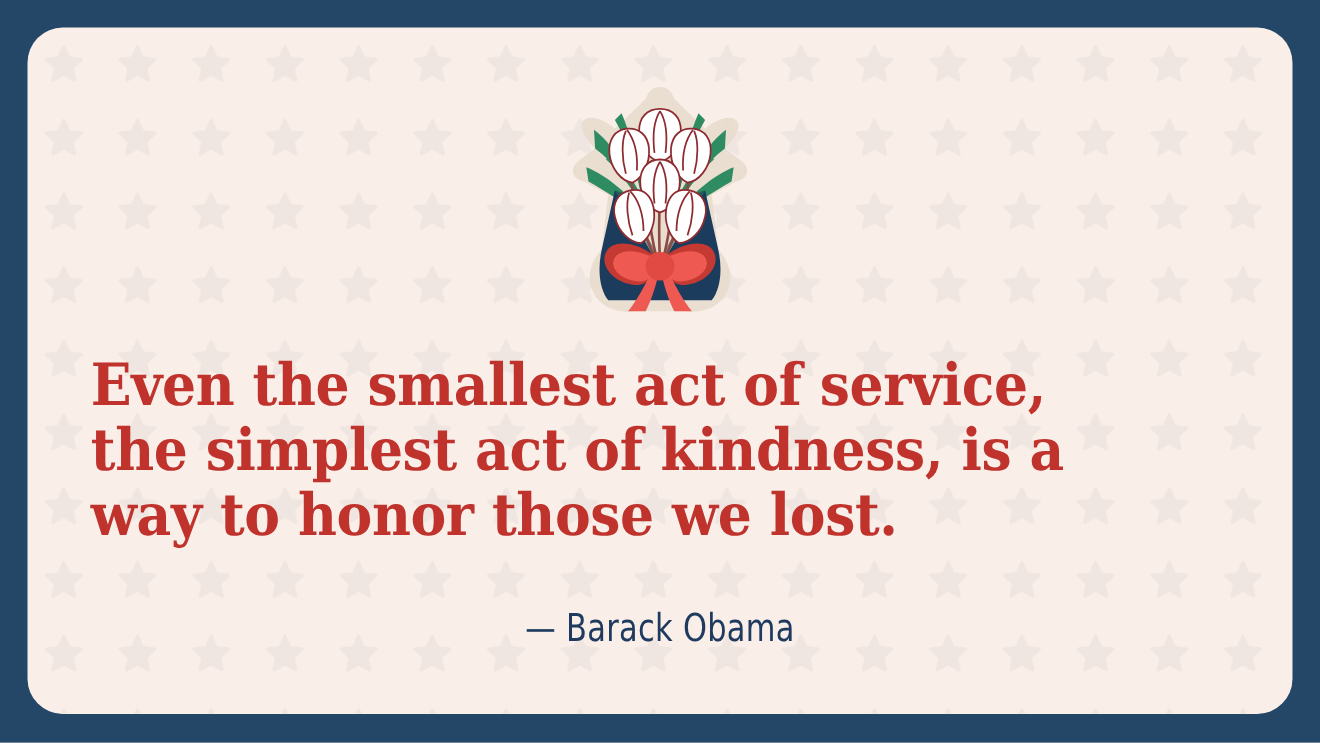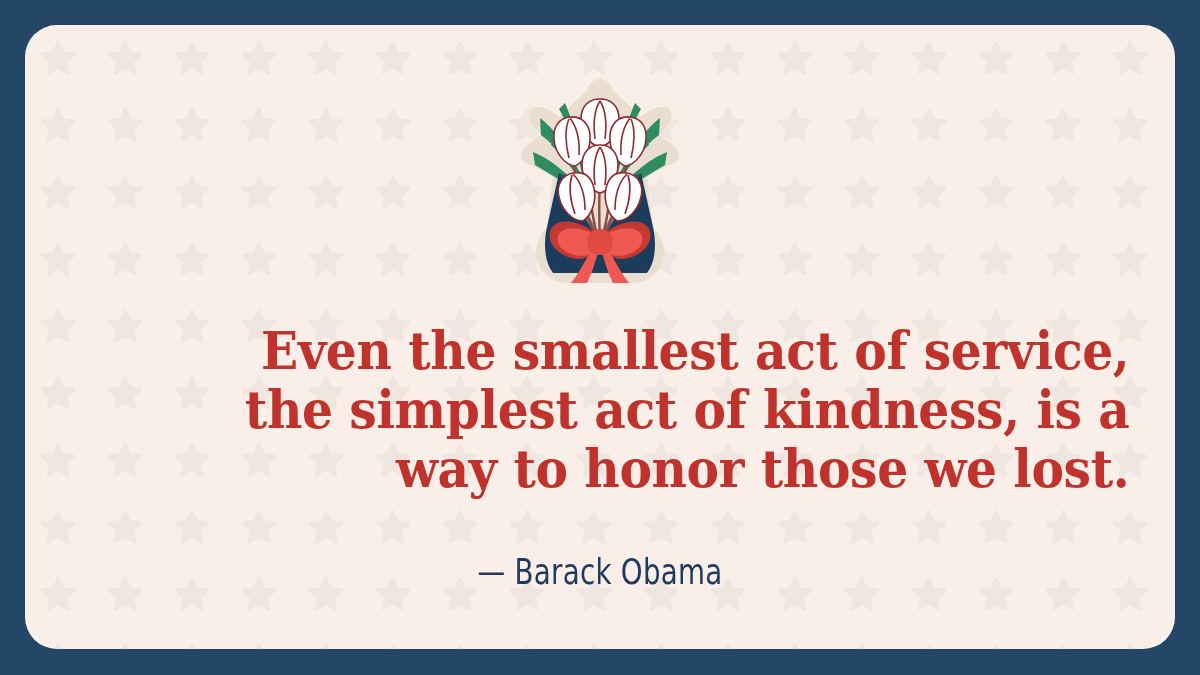--- a/index.html
+++ b/index.html
@@ -54,21 +54,21 @@
     height: 212px;
   }
   #bouquet-illustration svg { display: block; width: 100%; height: 100%; }
 
   
   #quote-block {
     position: absolute;
     left: 12px;
     right: 0;
     top: 296px;
-    text-align: right;
+    text-align: left;
   }
 
   .quote-line {
     display: block;
     color: #C0322C;
     font-family: "DejaVu Serif", "Liberation Serif", serif;
     font-weight: 700;
     font-size: 53px;
     line-height: 59px;
     letter-spacing: -0.4px;

